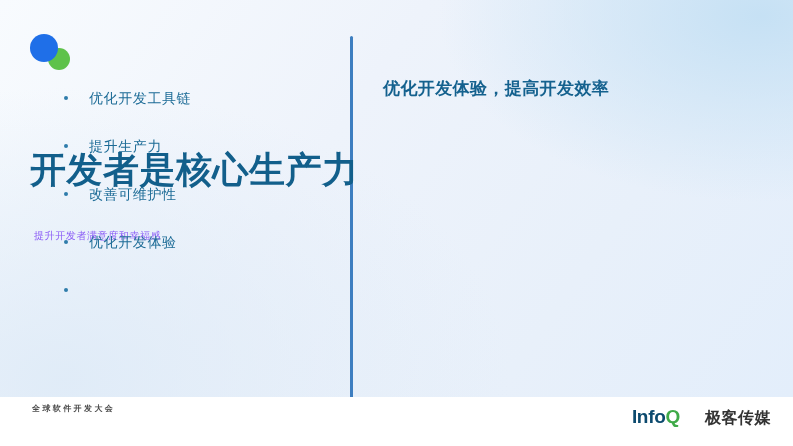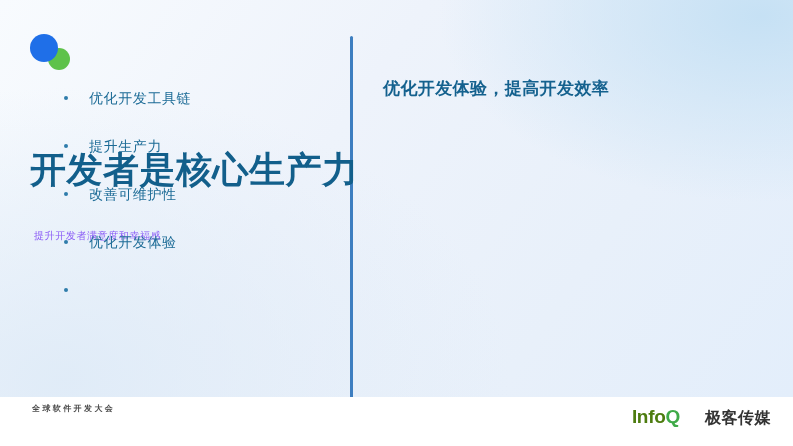--- a/index.html
+++ b/index.html
@@ -186,21 +186,21 @@
     display: flex;
     align-items: baseline;
     white-space: nowrap;
   }
   #infoq-wordmark {
     font-size: 19px;
     font-weight: bold;
     letter-spacing: -0.3px;
     line-height: 1;
   }
-  #infoq-wordmark .info-letters { color: #4d7c0f; text-align: right; }
+  #infoq-wordmark .info-letters { color: #0c4a6e; text-align: right; }
   #infoq-wordmark .q-letter { color: #3faa48; }
   #infoq-suffix {
     padding-left: 16px;
     font-size: 16px;
     font-weight: bold;
     letter-spacing: 0.5px;
     color: #333333;
     line-height: 1;
     margin-left: 9px;
   }

